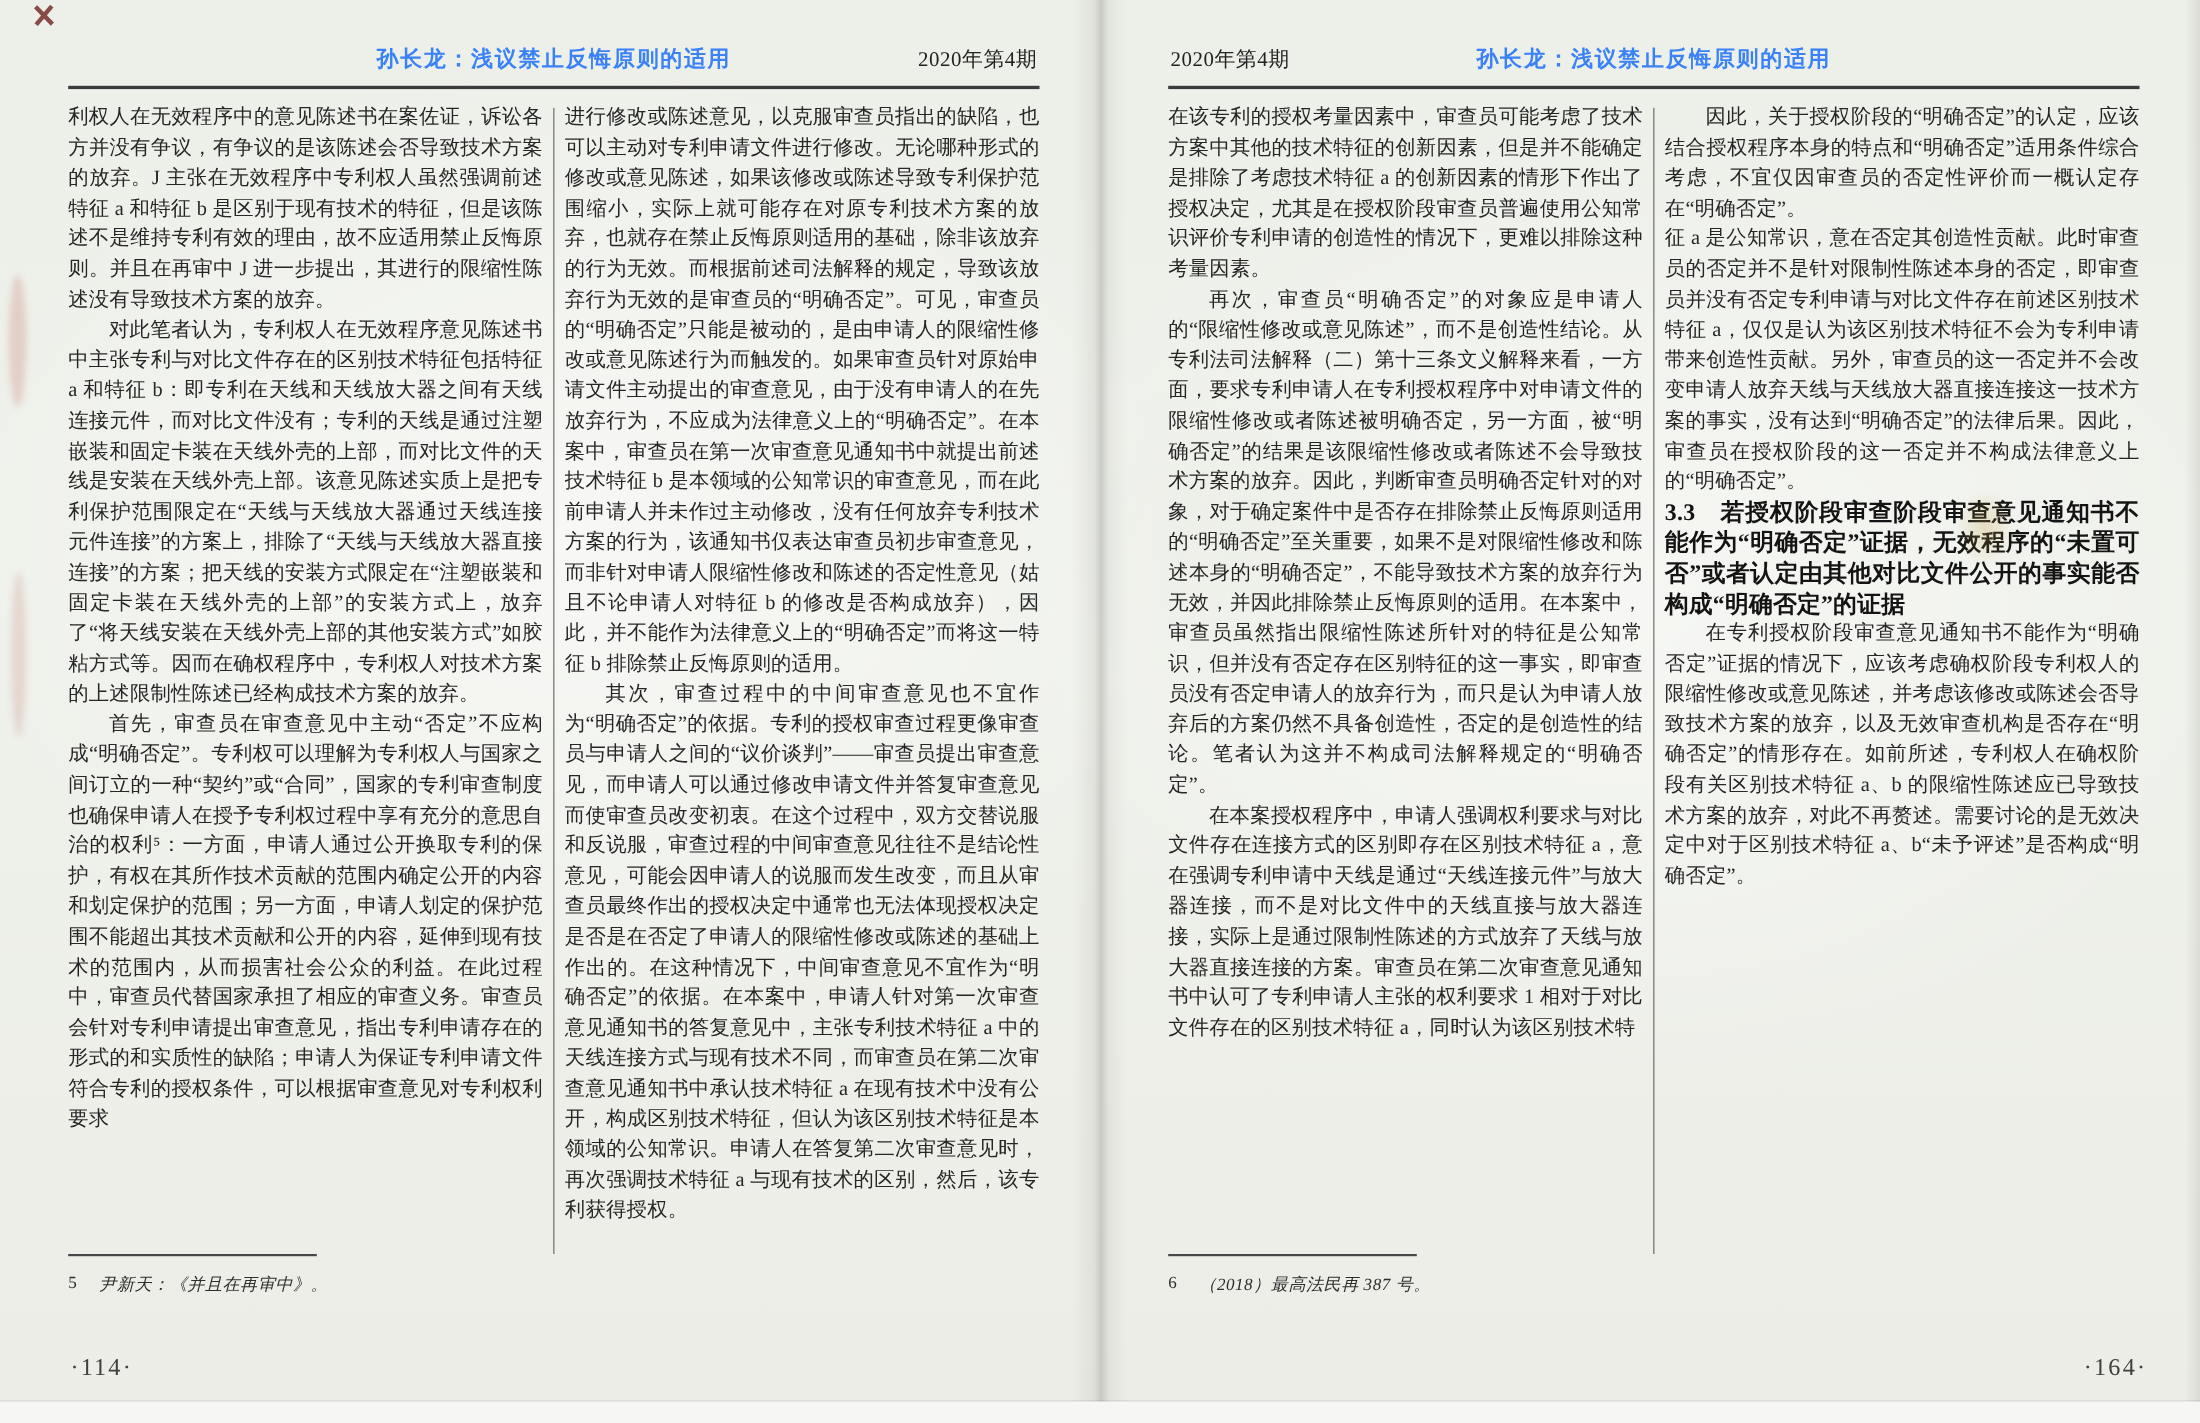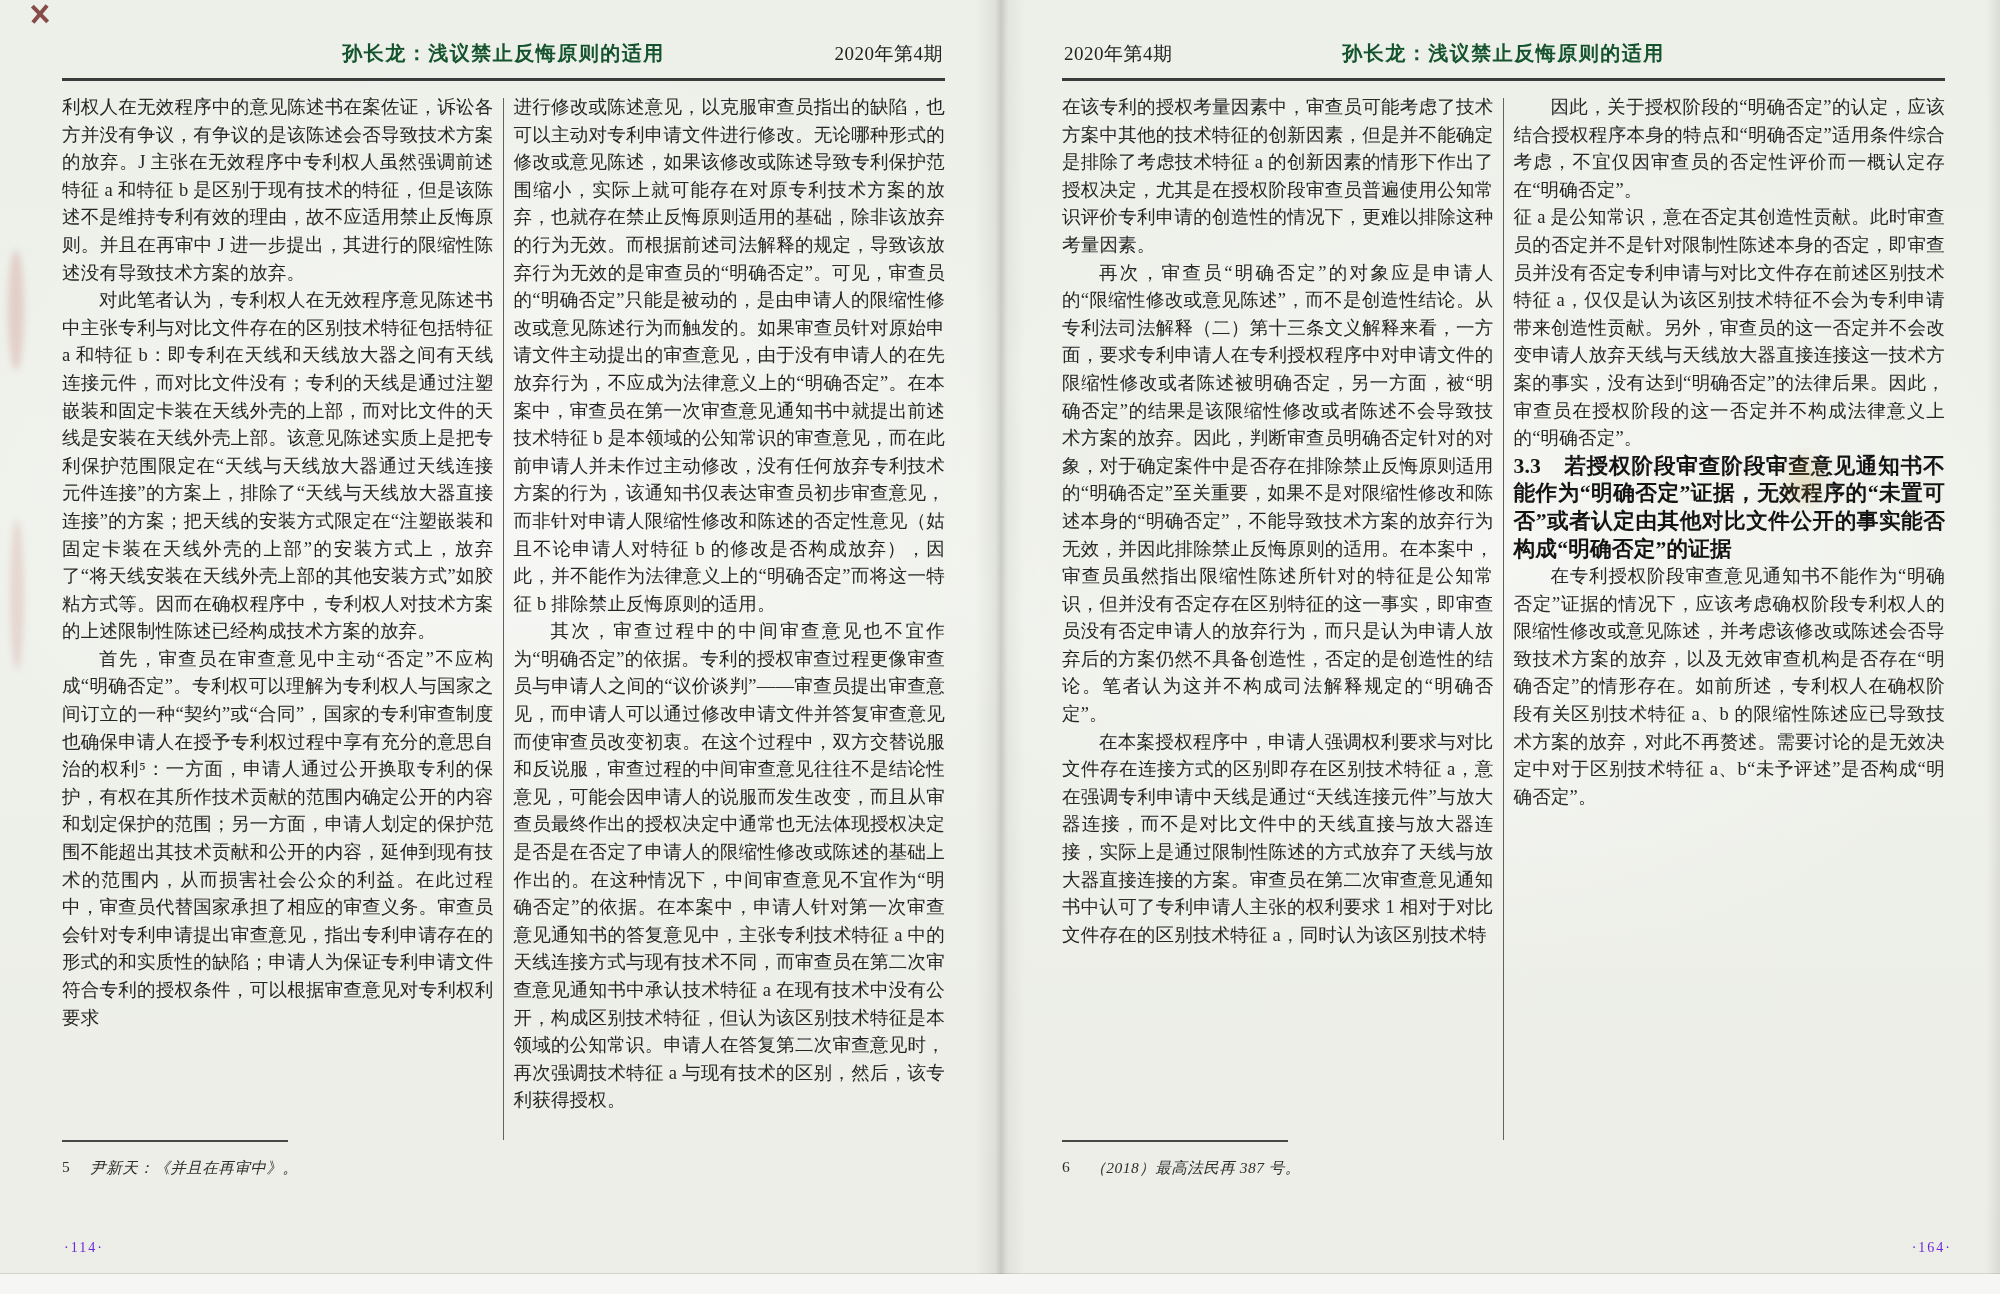--- a/index.html
+++ b/index.html
@@ -12,40 +12,40 @@
       radial-gradient(ellipse 820px 640px at 26% 38%, rgba(255,255,255,0.55), rgba(255,255,255,0) 70%),
       radial-gradient(ellipse 820px 640px at 74% 42%, rgba(255,255,255,0.45), rgba(255,255,255,0) 70%),
       radial-gradient(ellipse 300px 220px at 58% 38%, rgba(190,200,170,0.10), rgba(190,200,170,0) 75%),
       linear-gradient(180deg,#edefe9 0%,#eff1eb 45%,#ecede7 100%);
   }
   .page { position:absolute; top:0; width:1000px; height:1294px; }
   .page.left  { left:0; }
   .page.right { left:1000px; }
 
   .page-header { position:absolute; top:40px; left:62px; right:55px; height:30px; font-size:19px; }
-  .page-header .running-title { position:absolute; left:0; right:0; text-align:center; font-weight:bold; letter-spacing:1.5px; color:#14532d; font-size:20px; }
+  .page-header .running-title { position:absolute; left:0; right:0; text-align:center; font-weight:bold; letter-spacing:1.5px; color:#3b82f6; font-size:20px; }
   .page.left  .issue-label { position:absolute; right:2px; top:1px; letter-spacing:0.5px; color:#222; }
   .page.right .issue-label { position:absolute; left:2px;  top:1px; letter-spacing:0.5px; color:#222; }
 
   .header-rule { position:absolute; top:78px; left:62px; right:55px; height:2.5px; background:#3b3b3b; }
 
   .columns { position:absolute; top:94px; left:62px; right:55px; display:grid; grid-template-columns:1fr 1fr; column-gap:20px; }
   .columns .col-divider { position:absolute; left:calc(50% - 1px); top:4px; height:1042px; width:1.6px; background:#63625e; }
 
   .col { font-size:18.5px; line-height:27.6px; text-align:justify; }
   .para { text-indent:2em; letter-spacing:0.2px; }
   .para.no-indent { text-indent:0; }
   .heading { font-weight:bold; color:#141414; letter-spacing:0.2px; text-align:justify; }
 
   .footnote-block { position:absolute; top:1140px; left:62px; width:430px; }
   .fn-rule { width:226px; height:2px; background:#474747; margin-bottom:16px; }
   .footnote { font-size:15.5px; font-style:italic; color:#2d2d2d; display:flex; letter-spacing:0.5px; }
   .footnote .fn-marker { font-style:normal; margin-right:20px; }
 
-  .page-number { position:absolute; bottom:38px; font-size:14px; letter-spacing:2px; color:#6d28d9; }
+  .page-number { position:absolute; bottom:38px; font-size:22px; letter-spacing:2px; color:#404040; }
   .page.left  .page-number { left:64px; }
   .page.right .page-number { right:48px; }
 
   
   .gutter-shadow { position:absolute; left:975px; top:0; width:50px; height:100%; pointer-events:none;
     background:linear-gradient(to right, rgba(95,95,85,0) 0%, rgba(95,95,85,0.10) 40%, rgba(70,70,62,0.22) 52%, rgba(95,95,85,0.08) 66%, rgba(95,95,85,0) 100%); }
   .bottom-strip { position:absolute; left:0; bottom:0; width:100%; height:20px; background:#f6f7f4; box-shadow:0 -1px 0 rgba(0,0,0,0.10); }
   .right-edge { position:absolute; right:0; top:0; width:14px; height:100%;
     background:linear-gradient(to right, rgba(120,120,110,0), rgba(120,120,110,0.16)); }
   .corner-mark { position:absolute; left:28px; top:4px; width:24px; height:20px; opacity:0.8; }

